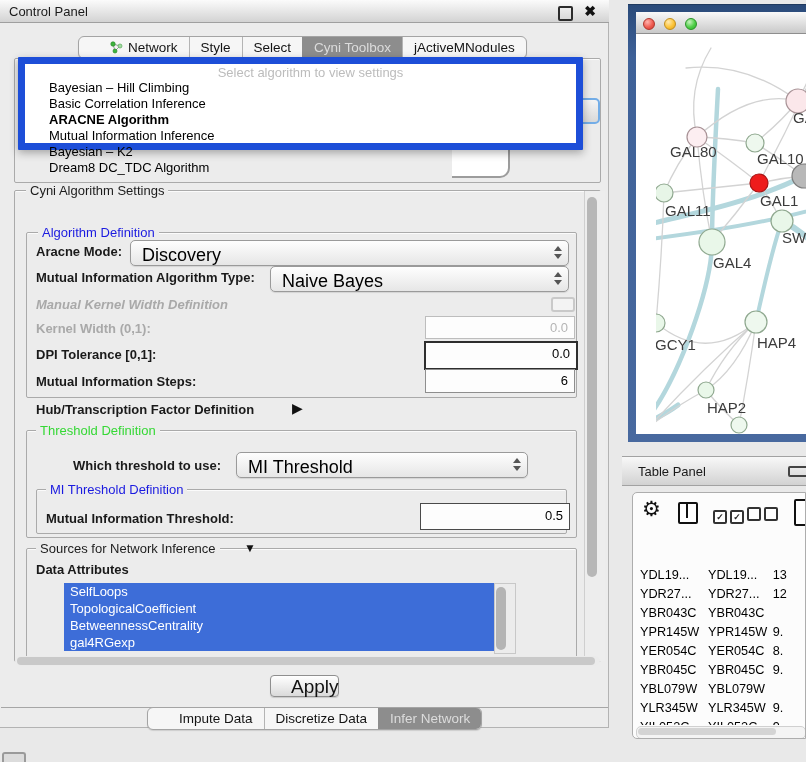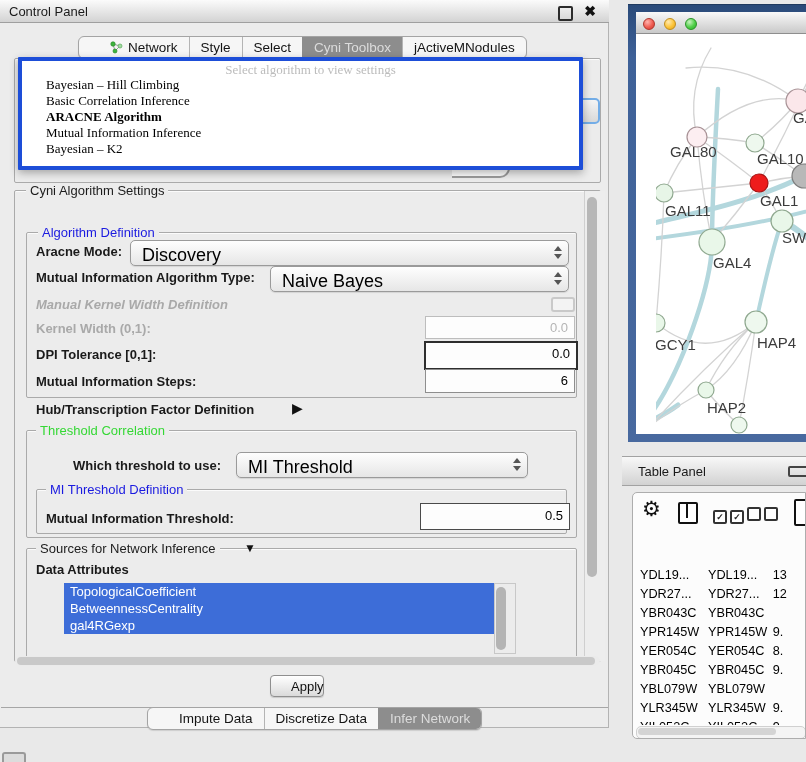--- a/index.html
+++ b/index.html
@@ -35,22 +35,22 @@
   .gtitle.blue{color:#1a1ae0;}
   .gtitle.green{color:#35d835;}
 
   #content-groupbox{left:14px;top:58px;width:587px;height:125px;}
   #combo-fragment{left:576px;top:98px;width:20px;height:26px;border:2px solid #73ade7;border-radius:5px;
     background:linear-gradient(180deg,#f4f4f4,#d9d9d9);z-index:3;}
   #corner-fragment{left:452px;top:150px;width:58px;height:28px;background:#fff;border-right:2px solid #9c9c9c;
     border-bottom:2px solid #9c9c9c;border-radius:0 0 10px 0;z-index:3;}
 
   
-  #algo-popup{left:18px;top:57px;width:565px;height:113px;background:#fff;border:4px solid #1d4ed8;
-    box-shadow:0 3px 9px rgba(0,0,0,.30);z-index:10;border-radius:1px;font-family:Liberation Serif, serif;}
+  #algo-popup{left:18px;top:57px;width:565px;height:93px;background:#fff;border:7px solid #1d4ed8;
+    box-shadow:0 3px 9px rgba(0,0,0,.30);z-index:10;border-radius:1px;}
   #popup-hint{height:15px;line-height:15px;text-align:center;color:#bcbcbc;font-size:13px;padding-top:1px;}
   .popup-item{height:16px;line-height:16px;padding-left:4px;font-size:13px;color:#000;}
   .popup-item.selected{font-weight:bold;}
 
   
   #settings-group{left:14px;top:190px;width:587px;height:472px;}
   #settings-vscroll{left:584px;top:191px;width:15px;height:470px;background:#ededed;border-left:1px solid #cfcfcf;}
   #settings-vthumb{position:absolute;left:2px;top:6px;width:10px;height:380px;background:#b7b7b7;border-radius:5px;}
 
   #algo-group{left:26px;top:232px;width:551px;height:166px;}
@@ -68,22 +68,22 @@
   #threshold-group{left:26px;top:430px;width:551px;height:108px;}
   #mi-group{left:36px;top:489px;width:531px;height:45px;}
   #sources-group{left:26px;top:548px;width:551px;height:112px;}
   #attr-list{left:44px;top:583px;width:450px;height:71px;overflow:hidden;}
   .attr-item{height:17px;line-height:17px;background:#3d6dd8;color:#fff;font-size:13px;padding-left:6px;}
   #list-vscroll{left:494px;top:583px;width:14px;height:71px;background:#ececec;border:1px solid #c8c8c8;}
   #list-vthumb{position:absolute;left:1px;top:3px;width:10px;height:63px;background:#b4b4b4;border-radius:5px;}
   #settings-hscroll{left:15px;top:656px;width:585px;height:10px;background:#ebebeb;border-radius:5px;}
   #settings-hthumb{position:absolute;left:2px;top:1px;width:578px;height:8px;background:#c9c9c9;border-radius:4px;}
 
-  #apply-btn{left:270px;top:675px;width:54px;height:22px;border:1px solid #8f8f8f;border-radius:4px;
-    background:linear-gradient(180deg,#ffffff,#dadada);font-size:13px;text-align:center;line-height:21px;color:#111;
+  #apply-btn{left:270px;top:675px;width:69px;height:22px;border:1px solid #8f8f8f;border-radius:4px;
+    background:linear-gradient(180deg,#ffffff,#dadada);font-size:19px;text-align:center;line-height:21px;color:#111;
     box-shadow:0 1px 1px rgba(0,0,0,.15);}
   #cp-bottomline{left:1px;top:707px;width:607px;height:1px;background:#a6a6a6;}
 
   
   #net-frame{left:628px;top:4px;width:178px;height:438px;
     background:linear-gradient(180deg,#2a4a79 0%,#3e6198 12%,#48699f 100%);
     border-top:1px solid #203a5f;}
   #mac-titlebar{left:636px;top:12px;width:170px;height:22px;
     background:linear-gradient(180deg,#f9f9f9,#c9c9c9);border-bottom:1px solid #8e8e8e;}
   .tlight{position:absolute;top:6px;width:10px;height:10px;border-radius:50%;}
@@ -166,20 +166,21 @@
 <div class="abs" id="corner-fragment"></div>
 
 <div class="abs" id="algo-popup">
   <div id="popup-hint">Select algorithm to view settings</div>
   <div id="popup-items">
       <div class="popup-item">Bayesian – Hill Climbing</div>
       <div class="popup-item">Basic Correlation Inference</div>
       <div class="popup-item selected">ARACNE Algorithm</div>
       <div class="popup-item">Mutual Information Inference</div>
       <div class="popup-item">Bayesian – K2</div>
+      <div class="popup-item">Dream8 DC_TDC Algorithm</div>
     </div>
 </div>
 
 <div class="abs groupbox" id="settings-group"></div>
 <span class="gtitle abs" style="left:26px;top:183px;">Cyni Algorithm Settings</span>
 <div class="abs" id="settings-vscroll">
   <div id="settings-vthumb"></div>
 </div>
 
 <div class="abs groupbox" id="algo-group"></div>
@@ -212,41 +213,42 @@
 <span class="flabel" style="left:36px;top:347px;">DPI Tolerance [0,1]:</span>
 <div class="tfield" style="left:424px;top:341px;width:144px;height:25px;line-height:21px;border:2px solid #2e2e2e;color:#000;">0.0</div>
 
 <span class="flabel" style="left:36px;top:374px;">Mutual Information Steps:</span>
 <div class="tfield" style="left:425px;top:369px;width:142px;height:22px;line-height:22px;border:1px solid #8e8e8e;color:#000;">6</div>
 
 <span class="flabel" style="left:36px;top:402px;">Hub/Transcription Factor Definition</span>
 <span class="abs" style="left:272px;top:400px;font-size:14px;color:#111;">▶</span>
 
 <div class="abs groupbox" id="threshold-group"></div>
-<span class="gtitle green abs" style="left:36px;top:423px;">Threshold Correlation</span>
+<span class="gtitle green abs" style="left:36px;top:423px;">Threshold Definition</span>
 
 <span class="flabel" style="left:73px;top:458px;">Which threshold to use:</span>
 <div class="combo" style="left:236px;top:452px;width:290px;">
   <span class="combo-text">MI Threshold</span>
   <span class="spin">
       <div class="up"></div>
       <div class="dn"></div>
     </span>
 </div>
 
 <div class="abs groupbox" id="mi-group"></div>
 <span class="gtitle blue abs" style="left:46px;top:482px;">MI Threshold Definition</span>
 <span class="flabel" style="left:46px;top:511px;">Mutual Information Threshold:</span>
 <div class="tfield" style="left:420px;top:503px;width:142px;height:25px;line-height:23px;border:1px solid #4a4a4a;color:#000;">0.5</div>
 
 <div class="abs groupbox" id="sources-group"></div>
 <span class="gtitle abs" style="left:36px;top:541px;">Sources for Network Inference</span>
 <span class="abs" style="left:224px;top:541px;font-size:12px;color:#111;">▼</span>
 <span class="flabel" style="left:36px;top:562px;font-size:13px;">Data Attributes</span>
 <div class="abs" id="attr-list">
+    <div class="attr-item">SelfLoops</div>
     <div class="attr-item">TopologicalCoefficient</div>
     <div class="attr-item">BetweennessCentrality</div>
     <div class="attr-item">gal4RGexp</div>
   </div>
 <div class="abs" id="list-vscroll">
   <div id="list-vthumb"></div>
 </div>
 
 <div class="abs" id="settings-hscroll">
   <div id="settings-hthumb"></div>

